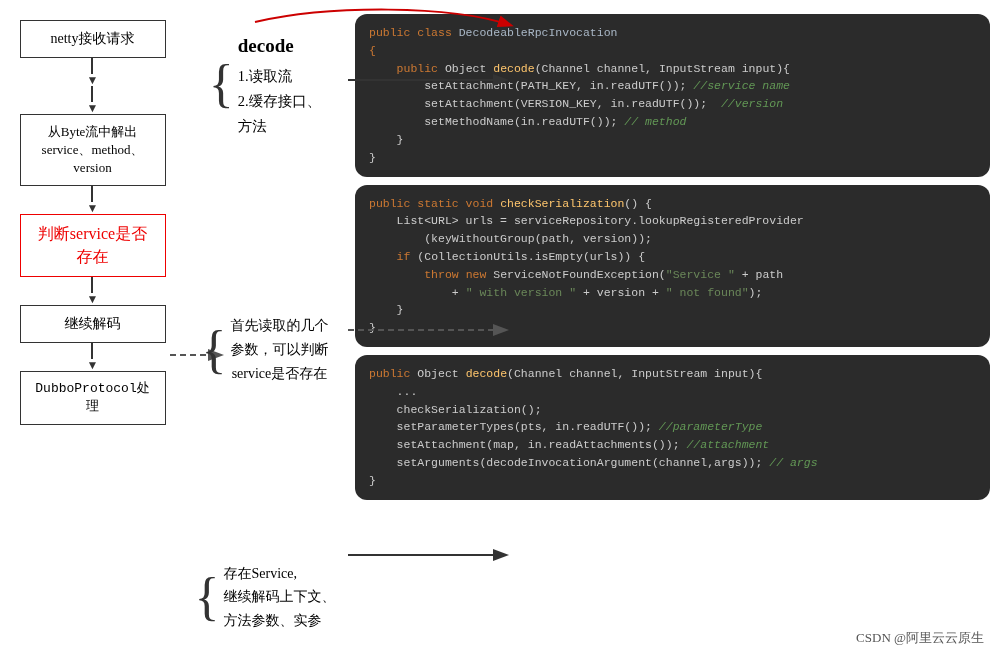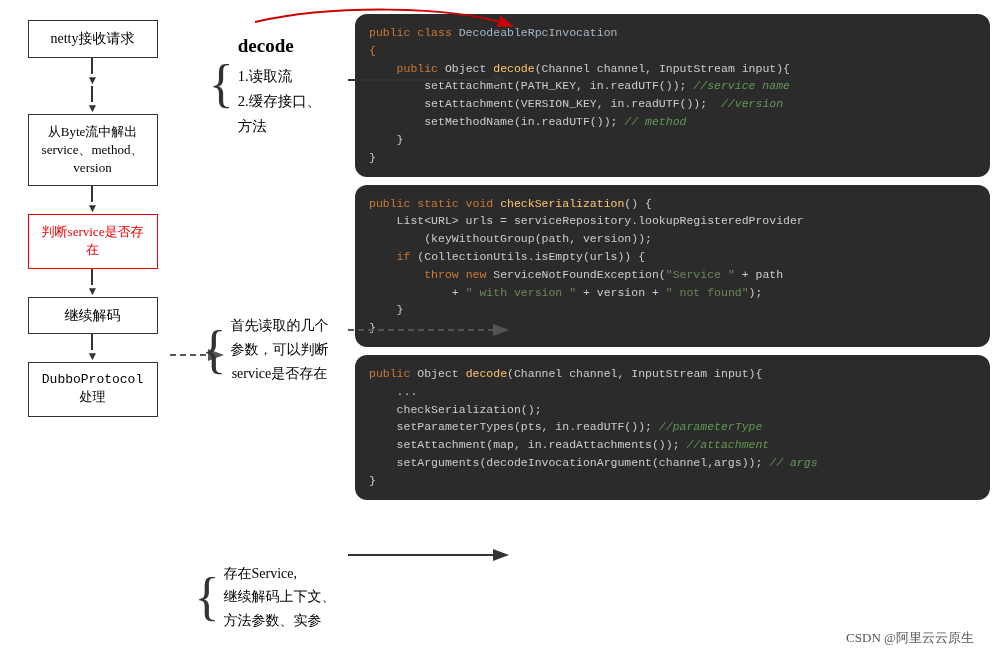--- a/index.html
+++ b/index.html
@@ -26,21 +26,21 @@
       width: 165px;
       padding-top: 10px;
       flex-shrink: 0;
     }
     .flow-box {
       border: 1.5px solid #333;
       background: #fff;
       text-align: center;
       padding: 8px 12px;
       font-size: 14px;
-      width: 130px;
+      width: 146px;
       line-height: 1.4;
     }
     .flow-box.red-text {
       color: #e00;
       border-color: #e00;
     }
     .flow-arrow {
       display: flex;
       flex-direction: column;
       align-items: center;
@@ -99,21 +99,21 @@
     .red-arrow-svg {
       position: absolute;
       top: 0;
       left: 0;
       pointer-events: none;
     }
 
     .footer {
       position: absolute;
       bottom: 6px;
-      right: 26px;
+      right: 16px;
       font-size: 13px;
       color: #555;
       font-family: 'SimSun', serif;
     }
   </style>
 </head>
 <body>
 
 <div class="main-container">
 
@@ -145,21 +145,21 @@
   <div class="flowchart">
     <div class="flow-box">
       <span>netty接收请求</span>
     </div>
     <div class="flow-arrow"></div>
     <div class="flow-arrow"></div>
     <div class="flow-box" style="font-size:13px;">
       <span>从Byte流中解出service、method、version</span>
     </div>
     <div class="flow-arrow"></div>
-    <div class="flow-box red-text" style="font-size:13px;">
+    <div class="flow-box red-text" style="font-size:16px;">
       <span>判断service是否存在</span>
     </div>
     <div class="flow-arrow"></div>
     <div class="flow-box">
       <span>继续解码</span>
     </div>
     <div class="flow-arrow"></div>
     <div class="flow-box" style="font-size:13px;font-family:Liberation Mono, monospace;">
       <span>DubboProtocol处理</span>
     </div>

